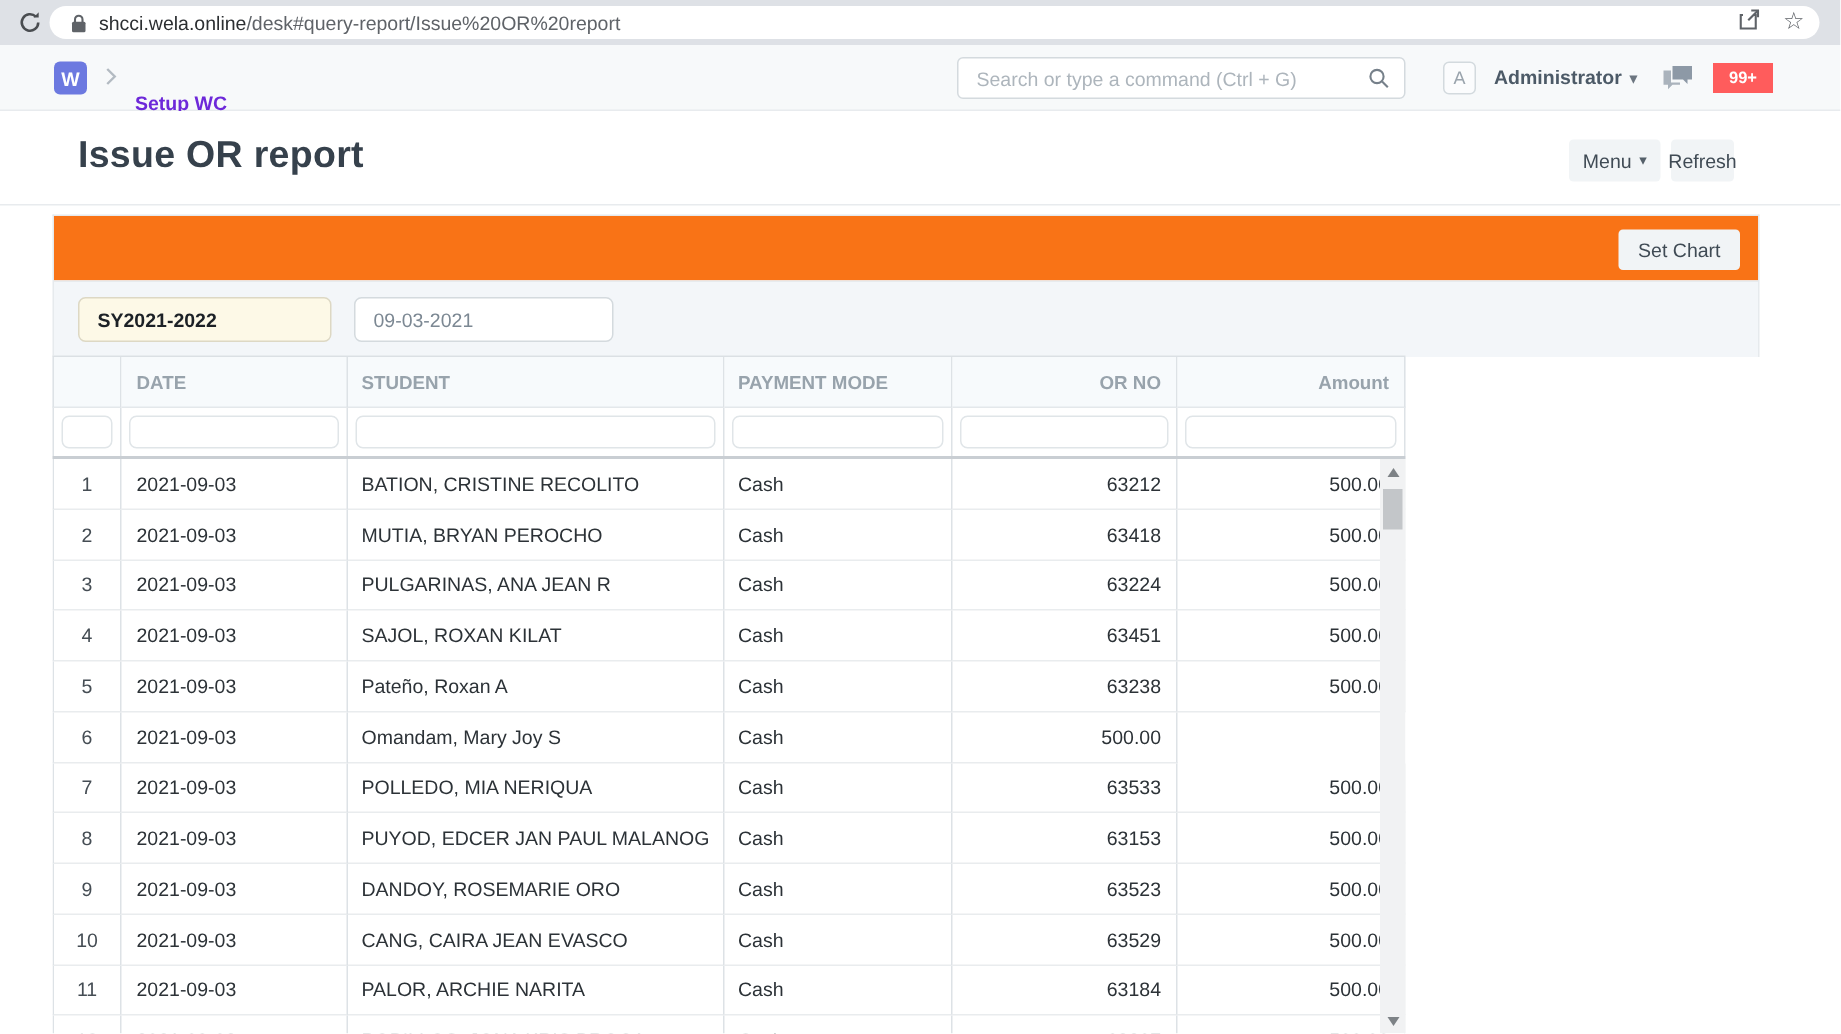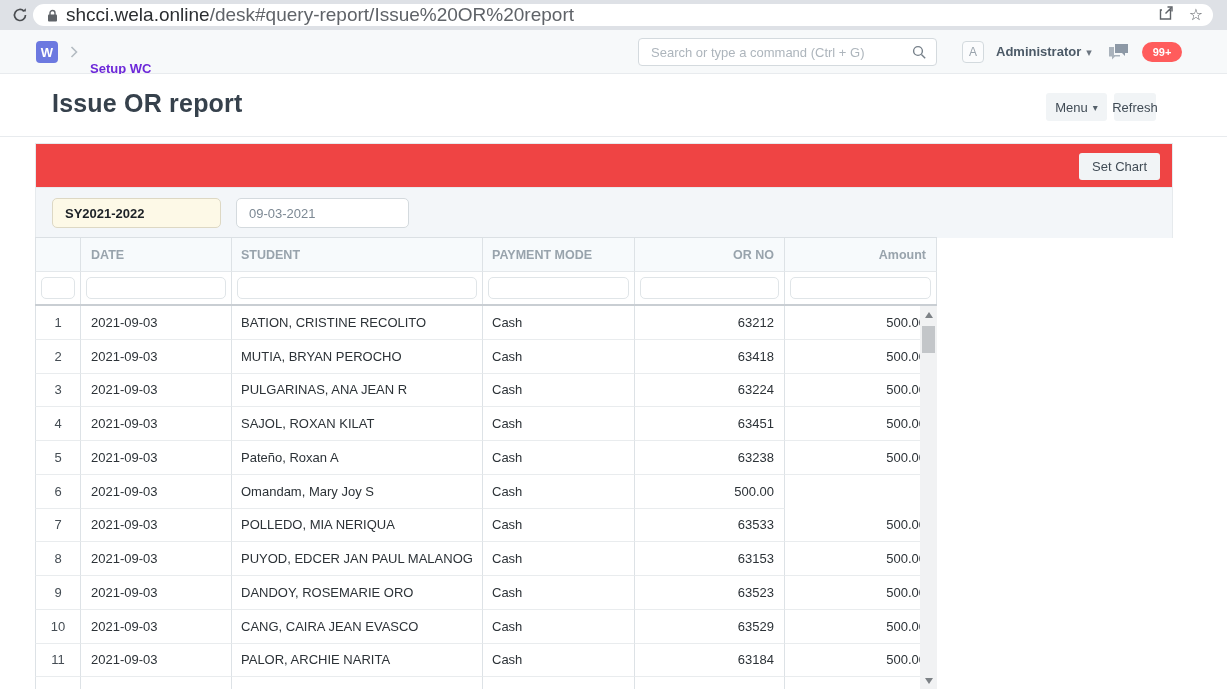--- a/index.html
+++ b/index.html
@@ -5,21 +5,21 @@
   * { margin:0; padding:0; box-sizing:border-box; }
   html,body { width:1227px; height:689px; overflow:hidden; background:#fff;
               font-family:"Liberation Sans","DejaVu Sans",sans-serif; }
   .screen { position:relative; width:1227px; height:689px; background:#fff; }
 
   
   .browser-bar { position:absolute; top:0; left:0; width:1227px; height:30px; background:#dee1e6; }
   .reload-btn { position:absolute; left:8px; top:3px; width:24px; height:24px; display:flex; align-items:center; justify-content:center; cursor:pointer; }
   .omnibox { position:absolute; left:33px; top:4px; width:1180px; height:22px; background:#ffffff; border-radius:12px; display:flex; align-items:center; padding:0 10px; }
   .lock-ic { margin:0 8px 0 4px; display:flex; }
-  .url { font-size:19px; color:#5f6368; white-space:nowrap; overflow:hidden; }
+  .url { font-size:13px; color:#5f6368; white-space:nowrap; overflow:hidden; }
   .url .domain { color:#2b2e31; }
   .omni-right { margin-left:auto; display:flex; align-items:center; gap:14px; }
   .star { font-size:16px; color:#5f6368; line-height:1; }
 
   
   .navbar { position:absolute; top:30px; left:0; width:1227px; height:44px; background:#f7f9fa; border-bottom:1px solid #e8ebee; }
   .logo { position:absolute; left:36px; top:11px; width:22px; height:22px; border-radius:4px;
           background:var(--brand,#6c79e0); color:#fff; font-weight:bold; font-size:13px;
           display:flex; align-items:center; justify-content:center; }
   .crumb-chev { position:absolute; left:70px; top:14px; }
@@ -30,35 +30,35 @@
                       background:transparent; padding:0 34px 0 12px; font-size:13px; color:#3e4852;
                       font-family:inherit; }
   .nav-search input::placeholder { color:#adb5bc; }
   .search-ic { position:absolute; right:9px; top:6px; }
   .avatar { position:absolute; left:962px; top:11px; width:22px; height:22px; border:1px solid #d3dade;
             border-radius:4px; color:#9aa4ad; font-size:12px; display:flex; align-items:center; justify-content:center; background:#fbfcfd; }
   .user-btn { position:absolute; left:996px; top:14px; font-size:13px; font-weight:bold; color:#4c5a67; cursor:pointer; }
   .user-btn .caret { color:#6c7680; font-size:11px; margin-left:5px; }
   .chat-btn { position:absolute; left:1108px; top:13px; cursor:pointer; }
   .notif-badge { position:absolute; left:1142px; top:12px; min-width:40px; height:20px; background:var(--badge,#ff5c5c);
-                 border-radius:10px; color:#fff; font-size:11px; font-weight:bold;
+                 border-radius:0; color:#fff; font-size:11px; font-weight:bold;
                  display:flex; align-items:center; justify-content:center; padding:0 8px; cursor:pointer; }
 
   
   .page-header { position:absolute; top:74px; left:0; width:1227px; height:63px; background:#fff; border-bottom:1px solid #e8ebee; }
   .page-title { position:absolute; left:52px; top:15px; font-size:25px; font-weight:600; color:#36414c; letter-spacing:0.2px; }
   .btn { background:#f1f4f6; border:0; border-radius:3px; font-size:13px; color:#404b55;
          font-family:inherit; cursor:pointer; display:inline-flex; align-items:center; justify-content:center; }
   .menu-btn { position:absolute; left:1046px; top:19px; width:61px; height:28px; }
   .menu-btn .caret { font-size:10px; margin-left:5px; color:#55606a; }
   .refresh-btn { position:absolute; left:1114px; top:19px; width:42px; height:28px; }
 
   
   .report-top { position:absolute; top:143px; left:35px; width:1138px; border:1px solid #e6eaed; border-bottom:0; }
-  .chart-row { position:relative; height:43px; background:#ef4444; }
+  .chart-row { position:relative; height:43px; background:#f97316; }
   .set-chart-btn { position:absolute; right:12px; top:9px; height:27px; padding:0 13px; }
   .filter-row { position:relative; height:51px; background:#f3f6f9; border-top:1px solid #e7ebee; }
   .filter-input { position:absolute; top:10px; height:30px; border-radius:5px; font-size:13px; font-family:inherit; outline:none; }
   .filter-sy { left:16px; width:169px; background:var(--filter-highlight,#fdf9e7);
                border:1px solid var(--filter-highlight-border,#ddd8c4); font-weight:bold; color:#1c2126; padding:0 12px; }
   .filter-date { left:200px; width:173px; background:#fff; border:1px solid #d4dade; color:#7c8893; padding:0 12px; }
 
   
   .datatable { position:absolute; top:237px; left:35px; width:902px; }
   .dt-grid { display:grid; grid-template-columns:46px 151px 251px 152px 150px 152px; }

